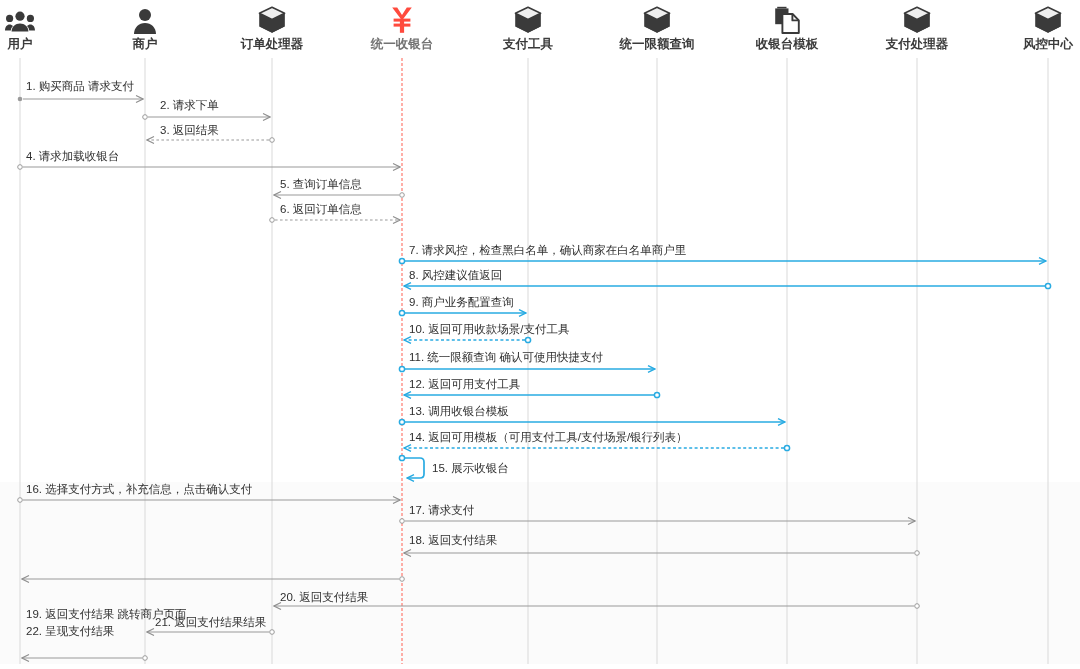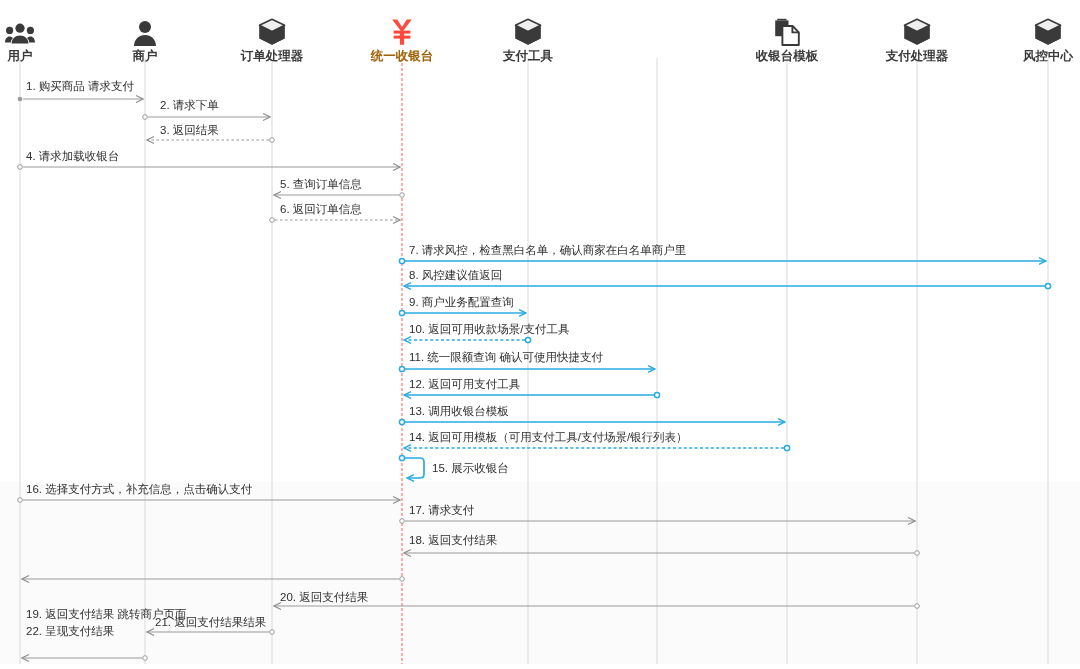--- a/index.html
+++ b/index.html
@@ -8,36 +8,36 @@
     background:#ffffff;
     font-family:"Liberation Sans","DejaVu Sans",sans-serif;
     overflow:hidden;
     position:relative;
     color:#333;
   }
   #stage{position:absolute;left:0;top:0;width:1080px;height:669px;}
   #svg{position:absolute;left:0;top:0;}
 
   
-  .participants{position:absolute;left:0;top:12px;width:1080px;height:56px;}
+  .participants{position:absolute;left:0;top:0;width:1080px;height:56px;}
   .participant{
     position:absolute;top:0;width:120px;margin-left:-60px;
     text-align:center;
   }
   .p-icon{height:34px;display:flex;align-items:flex-end;justify-content:center;}
   .p-icon svg{display:block;}
   .p-label{
     margin-top:3px;
     font-size:12.5px;
     line-height:14px;
     color:#3b3b3b;
     font-weight:700;
     white-space:nowrap;
   }
-  .participant.accent .p-label{color:#a16207;}
+  .participant.accent .p-label{color:#737373;}
 
   
   .msg-label{
     position:absolute;
     font-size:11.5px;
     line-height:13px;
     color:#2f2f2f;
     white-space:nowrap;
     font-weight:400;
   }
@@ -212,20 +212,32 @@
         <div class="p-icon">
           <svg width="28" height="28" viewBox="0 0 28 28">
       <path d="M14 1.2 L26.6 7.3 L26.6 20.6 L14 26.8 L1.4 20.6 L1.4 7.3 Z" fill="#3a3a3a"></path>
       <path d="M14 1.2 L26.6 7.3 L14 13.4 L1.4 7.3 Z" fill="#ffffff" opacity="0.92"></path>
       <path d="M14 1.2 L26.6 7.3 L14 13.4 L1.4 7.3 Z" fill="none" stroke="#3a3a3a" stroke-width="1.5" stroke-linejoin="round"></path>
       <path d="M14 13.4 L26.6 7.3 L26.6 20.6 L14 26.8 Z" fill="#3a3a3a"></path>
       <path d="M14 13.4 L1.4 7.3 L1.4 20.6 L14 26.8 Z" fill="#3a3a3a" opacity="0.82"></path>
     </svg>
         </div>
         <div class="p-label">支付工具</div>
+      </div>
+      <div class="participant" style="left: 657px;">
+        <div class="p-icon">
+          <svg width="28" height="28" viewBox="0 0 28 28">
+      <path d="M14 1.2 L26.6 7.3 L26.6 20.6 L14 26.8 L1.4 20.6 L1.4 7.3 Z" fill="#3a3a3a"></path>
+      <path d="M14 1.2 L26.6 7.3 L14 13.4 L1.4 7.3 Z" fill="#ffffff" opacity="0.92"></path>
+      <path d="M14 1.2 L26.6 7.3 L14 13.4 L1.4 7.3 Z" fill="none" stroke="#3a3a3a" stroke-width="1.5" stroke-linejoin="round"></path>
+      <path d="M14 13.4 L26.6 7.3 L26.6 20.6 L14 26.8 Z" fill="#3a3a3a"></path>
+      <path d="M14 13.4 L1.4 7.3 L1.4 20.6 L14 26.8 Z" fill="#3a3a3a" opacity="0.82"></path>
+    </svg>
+        </div>
+        <div class="p-label">统一限额查询</div>
       </div>
       <div class="participant" style="left: 787px;">
         <div class="p-icon">
           <svg width="26" height="28" viewBox="0 0 26 28">
       <path d="M1.2 2.4 H14.5 V18.2 H1.2 Z" fill="#3a3a3a"></path>
       <path d="M3.2 0.8 H12.5 V2.4 H3.2 Z" fill="#3a3a3a"></path>
       <path d="M8.4 8.0 H18.6 L24.8 14.3 V27.0 H8.4 Z" fill="#ffffff"></path>
       <path d="M8.4 8.0 H18.6 L24.8 14.3 V27.0 H8.4 Z" fill="none" stroke="#3a3a3a" stroke-width="1.9" stroke-linejoin="round"></path>
       <path d="M18.4 8.2 V14.4 H24.6" fill="none" stroke="#3a3a3a" stroke-width="1.9" stroke-linejoin="round"></path>
     </svg>

